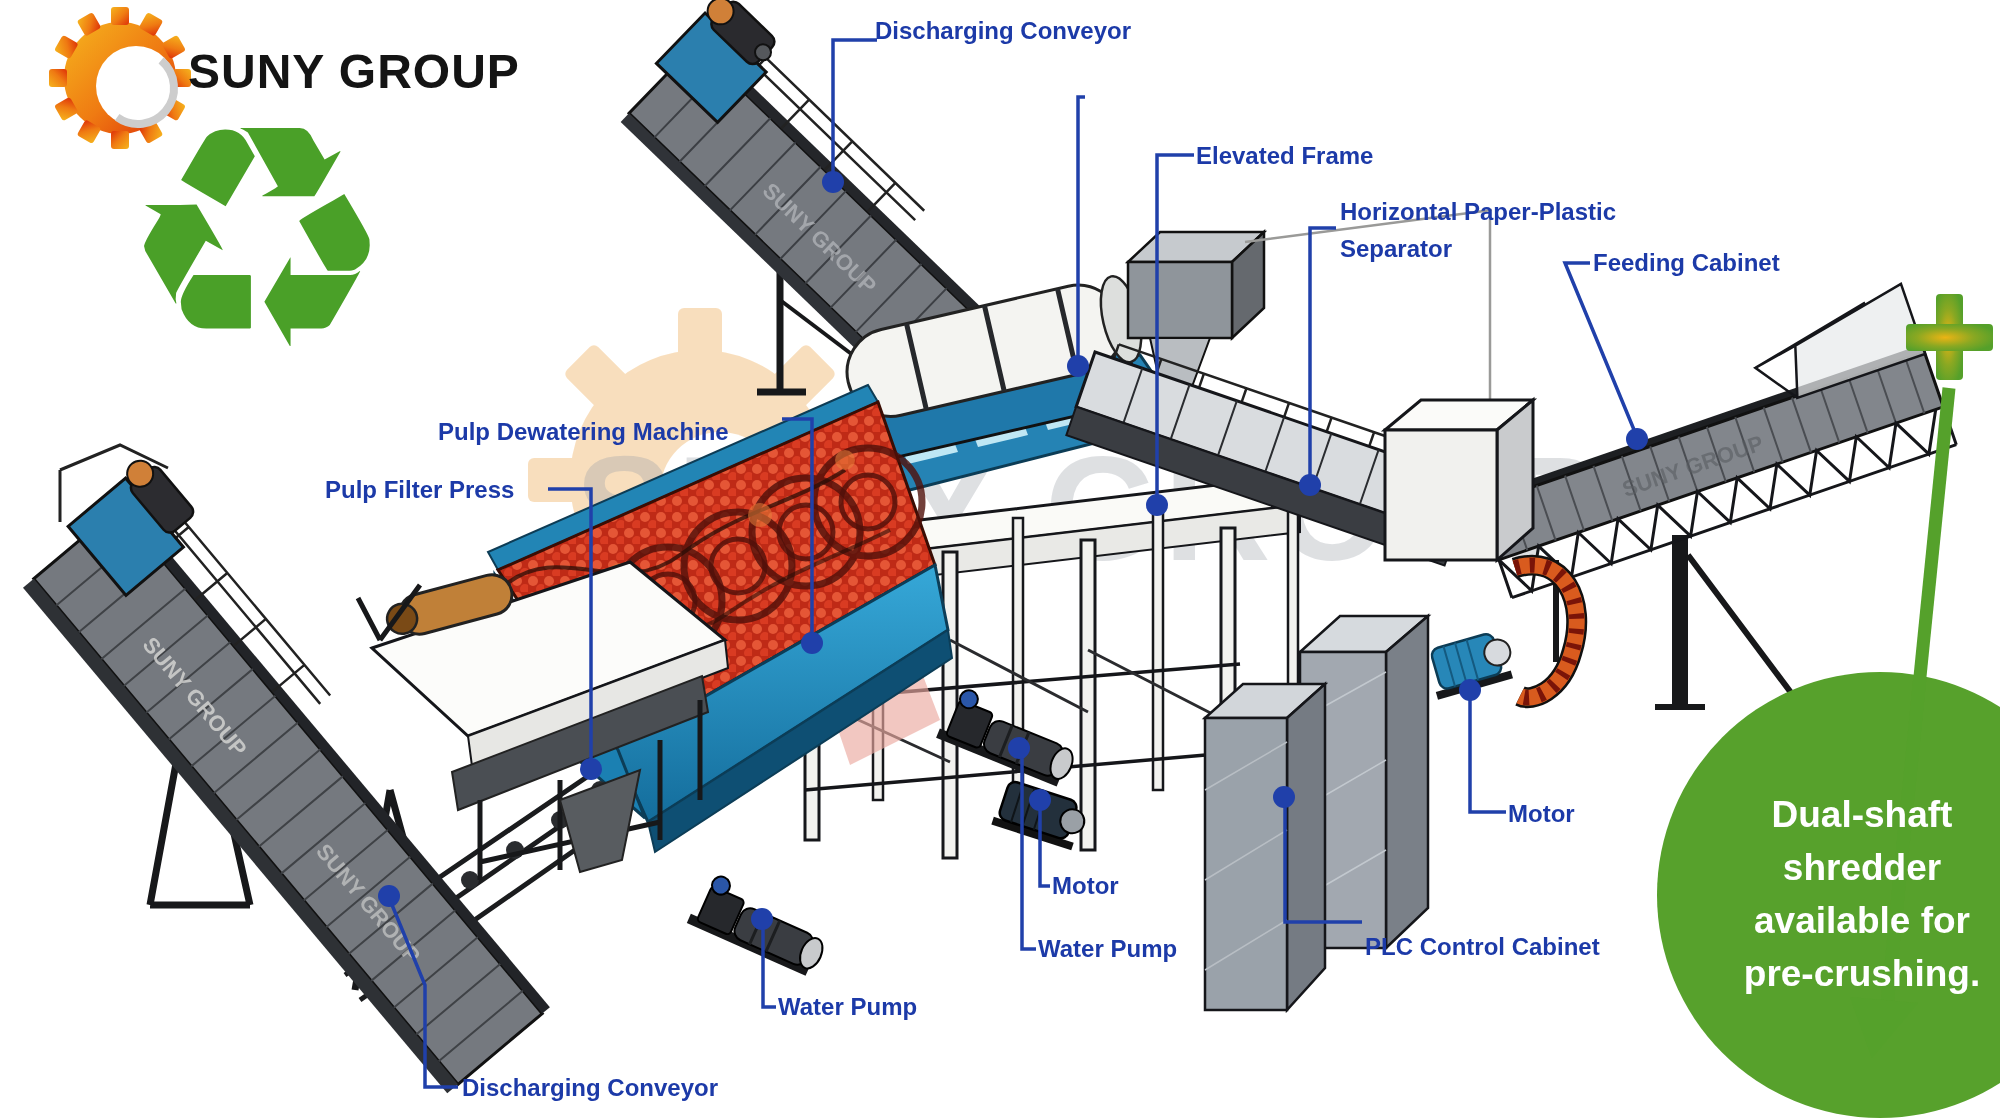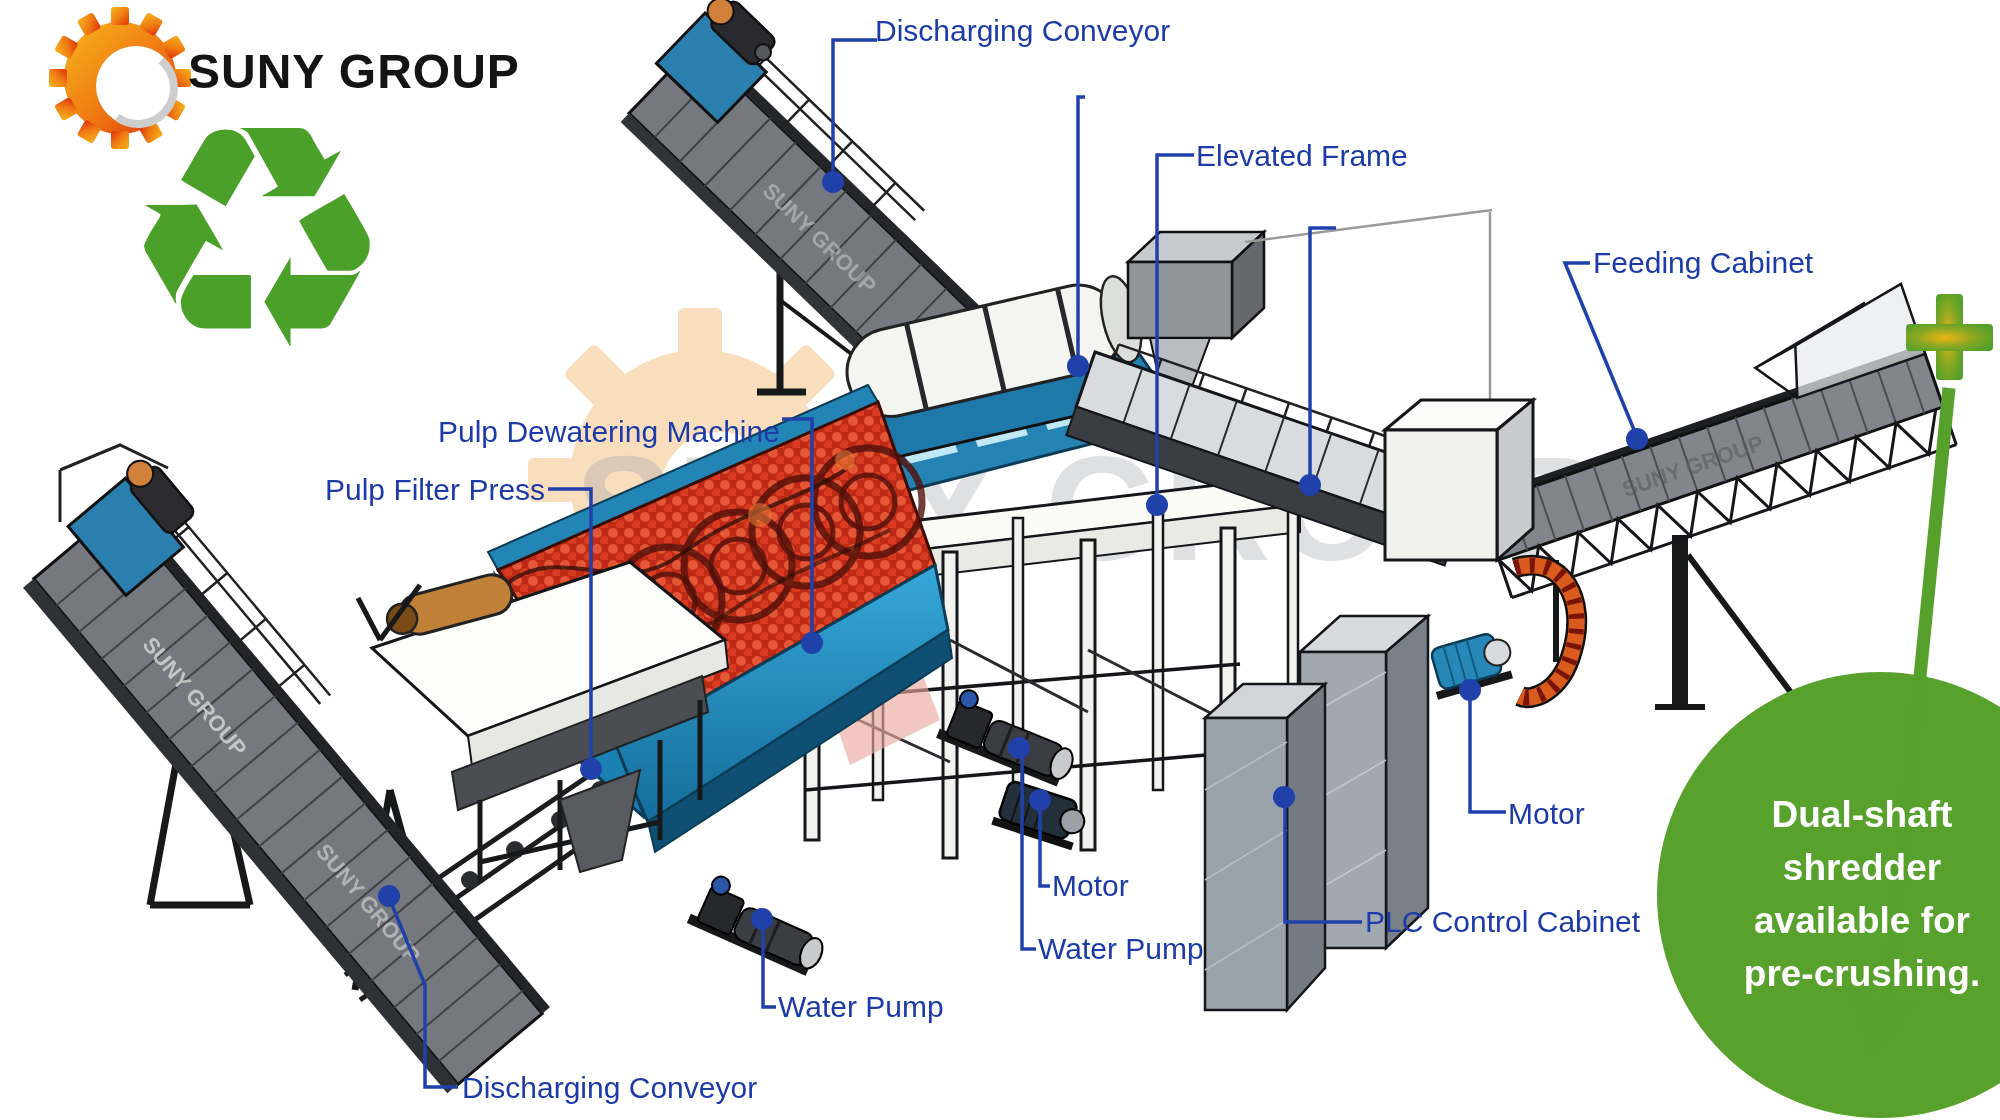--- a/index.html
+++ b/index.html
@@ -1,19 +1,19 @@
 <!DOCTYPE html>
 <html><head>
 <meta charset="utf-8">
 <style>
   html,body{margin:0;padding:0;background:#fff;}
   .stage{position:relative;width:2000px;height:1120px;background:#ffffff;overflow:hidden;
          font-family:"Liberation Sans",sans-serif;}
   .stage svg.scene{position:absolute;left:0;top:0;}
-  .lbl{position:absolute;color:#1c3aa8;font-weight:normal;font-size:30px;line-height:34px;white-space:nowrap;}
+  .lbl{position:absolute;color:#1c3aa8;font-weight:bold;font-size:24px;line-height:34px;white-space:nowrap;}
   .lbl .ln{display:block;line-height:37px;}
   .logo-text{position:absolute;left:188px;top:44px;color:#141414;font-weight:bold;
              font-size:48px;letter-spacing:1px;white-space:nowrap;}
   .recycle{position:absolute;left:118px;top:84px;font-size:310px;line-height:310px;color:#4aa028;
            font-family:"DejaVu Sans",sans-serif;}
   .callout-text{position:absolute;left:1672px;top:788px;width:380px;text-align:center;
                 color:#ffffff;font-weight:bold;font-size:37px;line-height:53px;}
 </style>
 </head>
 <body>
@@ -314,29 +314,33 @@
     <circle cx="18" cy="10" r="36" fill="none" stroke="#cdcdcd" stroke-width="8" stroke-dasharray="110 210" transform="rotate(-50 18 10)"></circle>
   </g>
 </svg>
 
 <div class="logo-text">SUNY GROUP</div>
 
 <div class="recycle">♻</div>
 
 <div class="lbl" style="left:875px;top:14px">Discharging Conveyor</div>
 <div class="lbl" style="left:1196px;top:139px">Elevated Frame</div>
+<div class="lbl" style="left:1340px;top:193px">
+  <span class="ln">Horizontal Paper-Plastic</span>
+  <span class="ln">Separator</span>
+</div>
 <div class="lbl" style="left:1593px;top:246px">Feeding Cabinet</div>
 <div class="lbl" style="left:438px;top:415px">Pulp Dewatering Machine</div>
 <div class="lbl" style="left:325px;top:473px">Pulp Filter Press</div>
 <div class="lbl" style="left:1052px;top:869px">Motor</div>
 <div class="lbl" style="left:1038px;top:932px">Water Pump</div>
 <div class="lbl" style="left:778px;top:990px">Water Pump</div>
 <div class="lbl" style="left:462px;top:1071px">Discharging Conveyor</div>
 <div class="lbl" style="left:1508px;top:797px">Motor</div>
-<div class="lbl" style="left:1365px;top:905px">PLC Control Cabinet</div>
+<div class="lbl" style="left:1365px;top:930px">PLC Control Cabinet</div>
 
 <div class="callout-text">
   <div>Dual-shaft</div>
   <div>shredder</div>
   <div>available for</div>
   <div>pre-crushing.</div>
 </div>
 
 </div>
 

